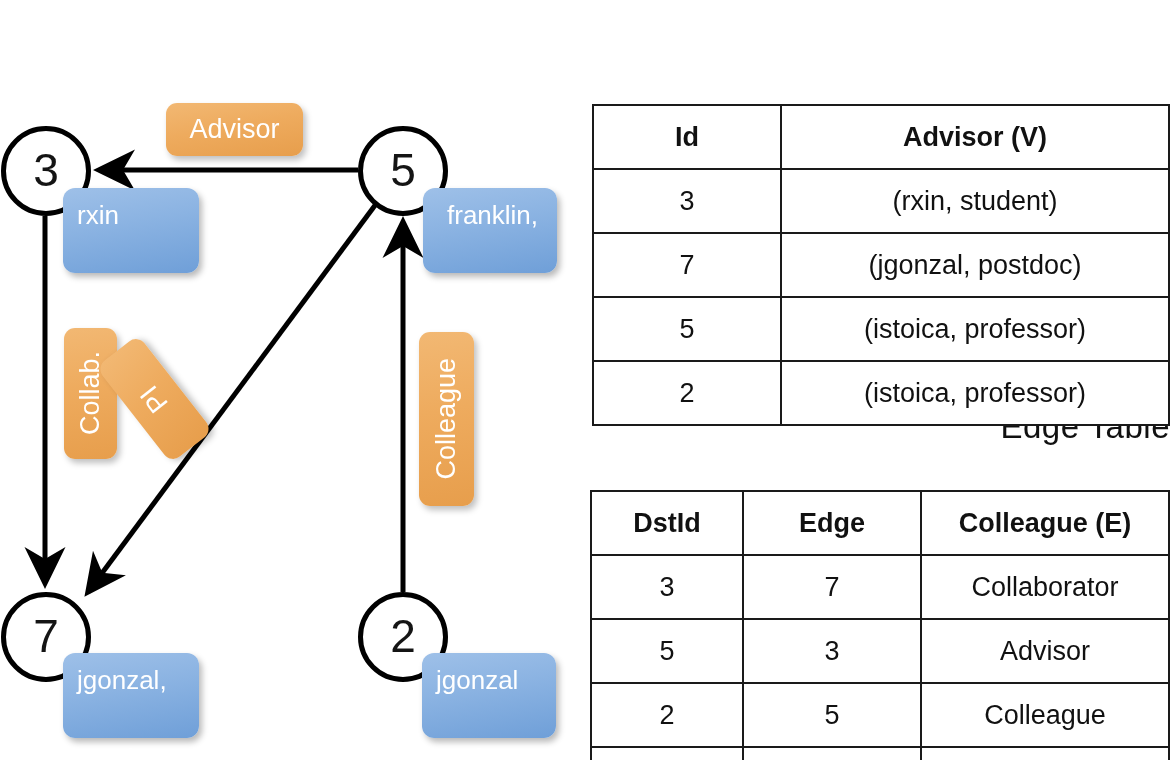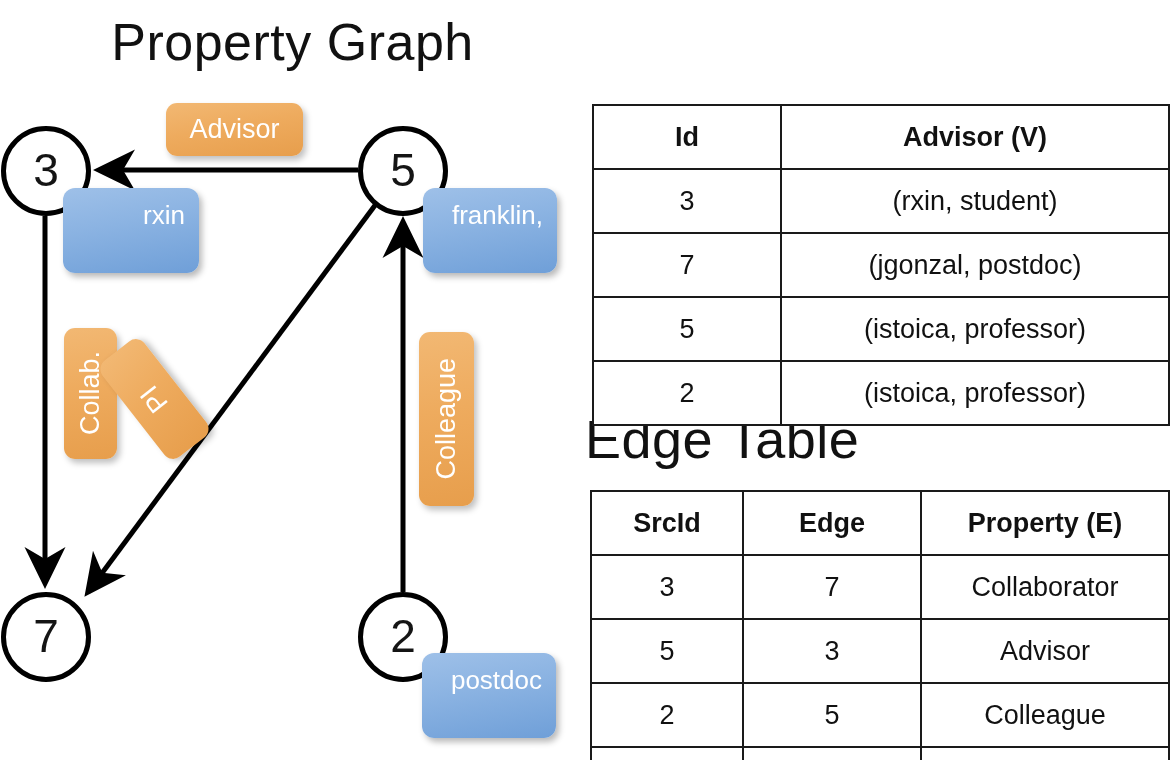--- a/index.html
+++ b/index.html
@@ -16,21 +16,21 @@
   .title{
     position:absolute;
     font-family:"Liberation Sans", sans-serif;
     font-weight:300;
     color:#111111;
     white-space:nowrap;
     letter-spacing:0.5px;
   }
   #pg-title{left:0;top:12px;width:585px;text-align:center;font-size:52px;}
   #vt-title{left:585px;top:8px;width:585px;text-align:center;font-size:50px;}
-  #et-title{left:585px;top:408px;width:585px;text-align:left;font-size:54px;}
+  #et-title{left:585px;top:408px;width:585px;text-align:right;font-size:33px;}
 
   
   #graph-panel{position:absolute;left:0;top:0;width:585px;height:760px;}
   #graph-svg{position:absolute;left:0;top:0;}
 
   .node-circle{
     position:absolute;
     border:5px solid #000000;
     border-radius:50%;
     background:#ffffff;
@@ -50,21 +50,20 @@
     border-radius:12px;
     background:linear-gradient(170deg,#9ec0e8 0%, #8bb3e2 42%, #6f9fd8 100%);
     box-shadow:3px 4px 6px rgba(0,0,0,0.28);
     color:#ffffff;
     font-size:26px;
     line-height:1.18;
     padding:12px 14px 10px 14px;
     box-sizing:border-box;
     font-family:"Liberation Sans", sans-serif;
     font-weight:300;
-    text-align:right;
   }
   .prop-box .l2{display:block;margin-top:47px;}
 
   
   .edge-label{
     position:absolute;
     border-radius:11px;
     background:linear-gradient(170deg,#f2b873 0%, #eeab5e 45%, #e79e4c 100%);
     box-shadow:3px 4px 6px rgba(0,0,0,0.25);
     color:#ffffff;
@@ -100,21 +99,20 @@
   td.fill-tan,th.fill-tan{background:#f7ddc3;}
 
   #vertex-table{left:592px;top:104px;width:576px;}
   #edge-table{left:590px;top:490px;width:578px;}
 </style>
 </head>
 <body>
 
 <div class="stage">
 
-  <div class="title" id="pg-title">Property Graph</div>
   <div class="title" id="et-title">Edge Table</div>
 
   <div id="graph-panel">
 
     <svg id="graph-svg" width="585" height="760" viewBox="0 0 585 760">
       <defs>
         <marker id="ah" markerWidth="9" markerHeight="9" refX="7.2" refY="4.5" orient="auto" markerUnits="strokeWidth">
           <path d="M0,0.4 L8.4,4.5 L0,8.6 L2.4,4.5 Z" fill="#000000"></path>
         </marker>
       </defs>
@@ -156,26 +154,30 @@
       <span>5</span>
     </div>
     <div class="prop-box" style="left:423px;top:188px;width:134px;height:85px;padding-left:24px;">
       <span>franklin,</span>
       <span class="l2">prof.</span>
     </div>
 
     <div class="node-circle" style="left:1px;top:592px;width:90px;height:90px;">
       <span>7</span>
     </div>
+    <div class="prop-box" style="left:63px;top:653px;width:136px;height:85px;">
+      <span>jgonzal,</span>
+      <span class="l2">pst.doc.</span>
+    </div>
 
     <div class="node-circle" style="left:358px;top:592px;width:90px;height:90px;">
       <span>2</span>
     </div>
     <div class="prop-box" style="left:422px;top:653px;width:134px;height:85px;">
-      <span>postdoc</span>
+      <span>jgonzal</span>
       <span class="l2">prof.</span>
     </div>
   </div>
 
   <table class="grid" id="vertex-table">
     <colgroup>
         <col style="width:188px">
         <col style="width:388px">
       </colgroup>
     <thead>
@@ -205,23 +207,23 @@
   </table>
 
   <table class="grid" id="edge-table">
     <colgroup>
         <col style="width:152px">
         <col style="width:178px">
         <col style="width:248px">
       </colgroup>
     <thead>
       <tr>
-        <th>SrcId</th>
+        <th>DstId</th>
         <th>Edge</th>
-        <th class="fill-tan">Property (E)</th>
+        <th class="fill-tan">Colleague (E)</th>
       </tr>
     </thead>
     <tbody>
       <tr>
         <td>3</td>
         <td>7</td>
         <td class="fill-tan">Collaborator</td>
       </tr>
       <tr>
         <td>5</td>

